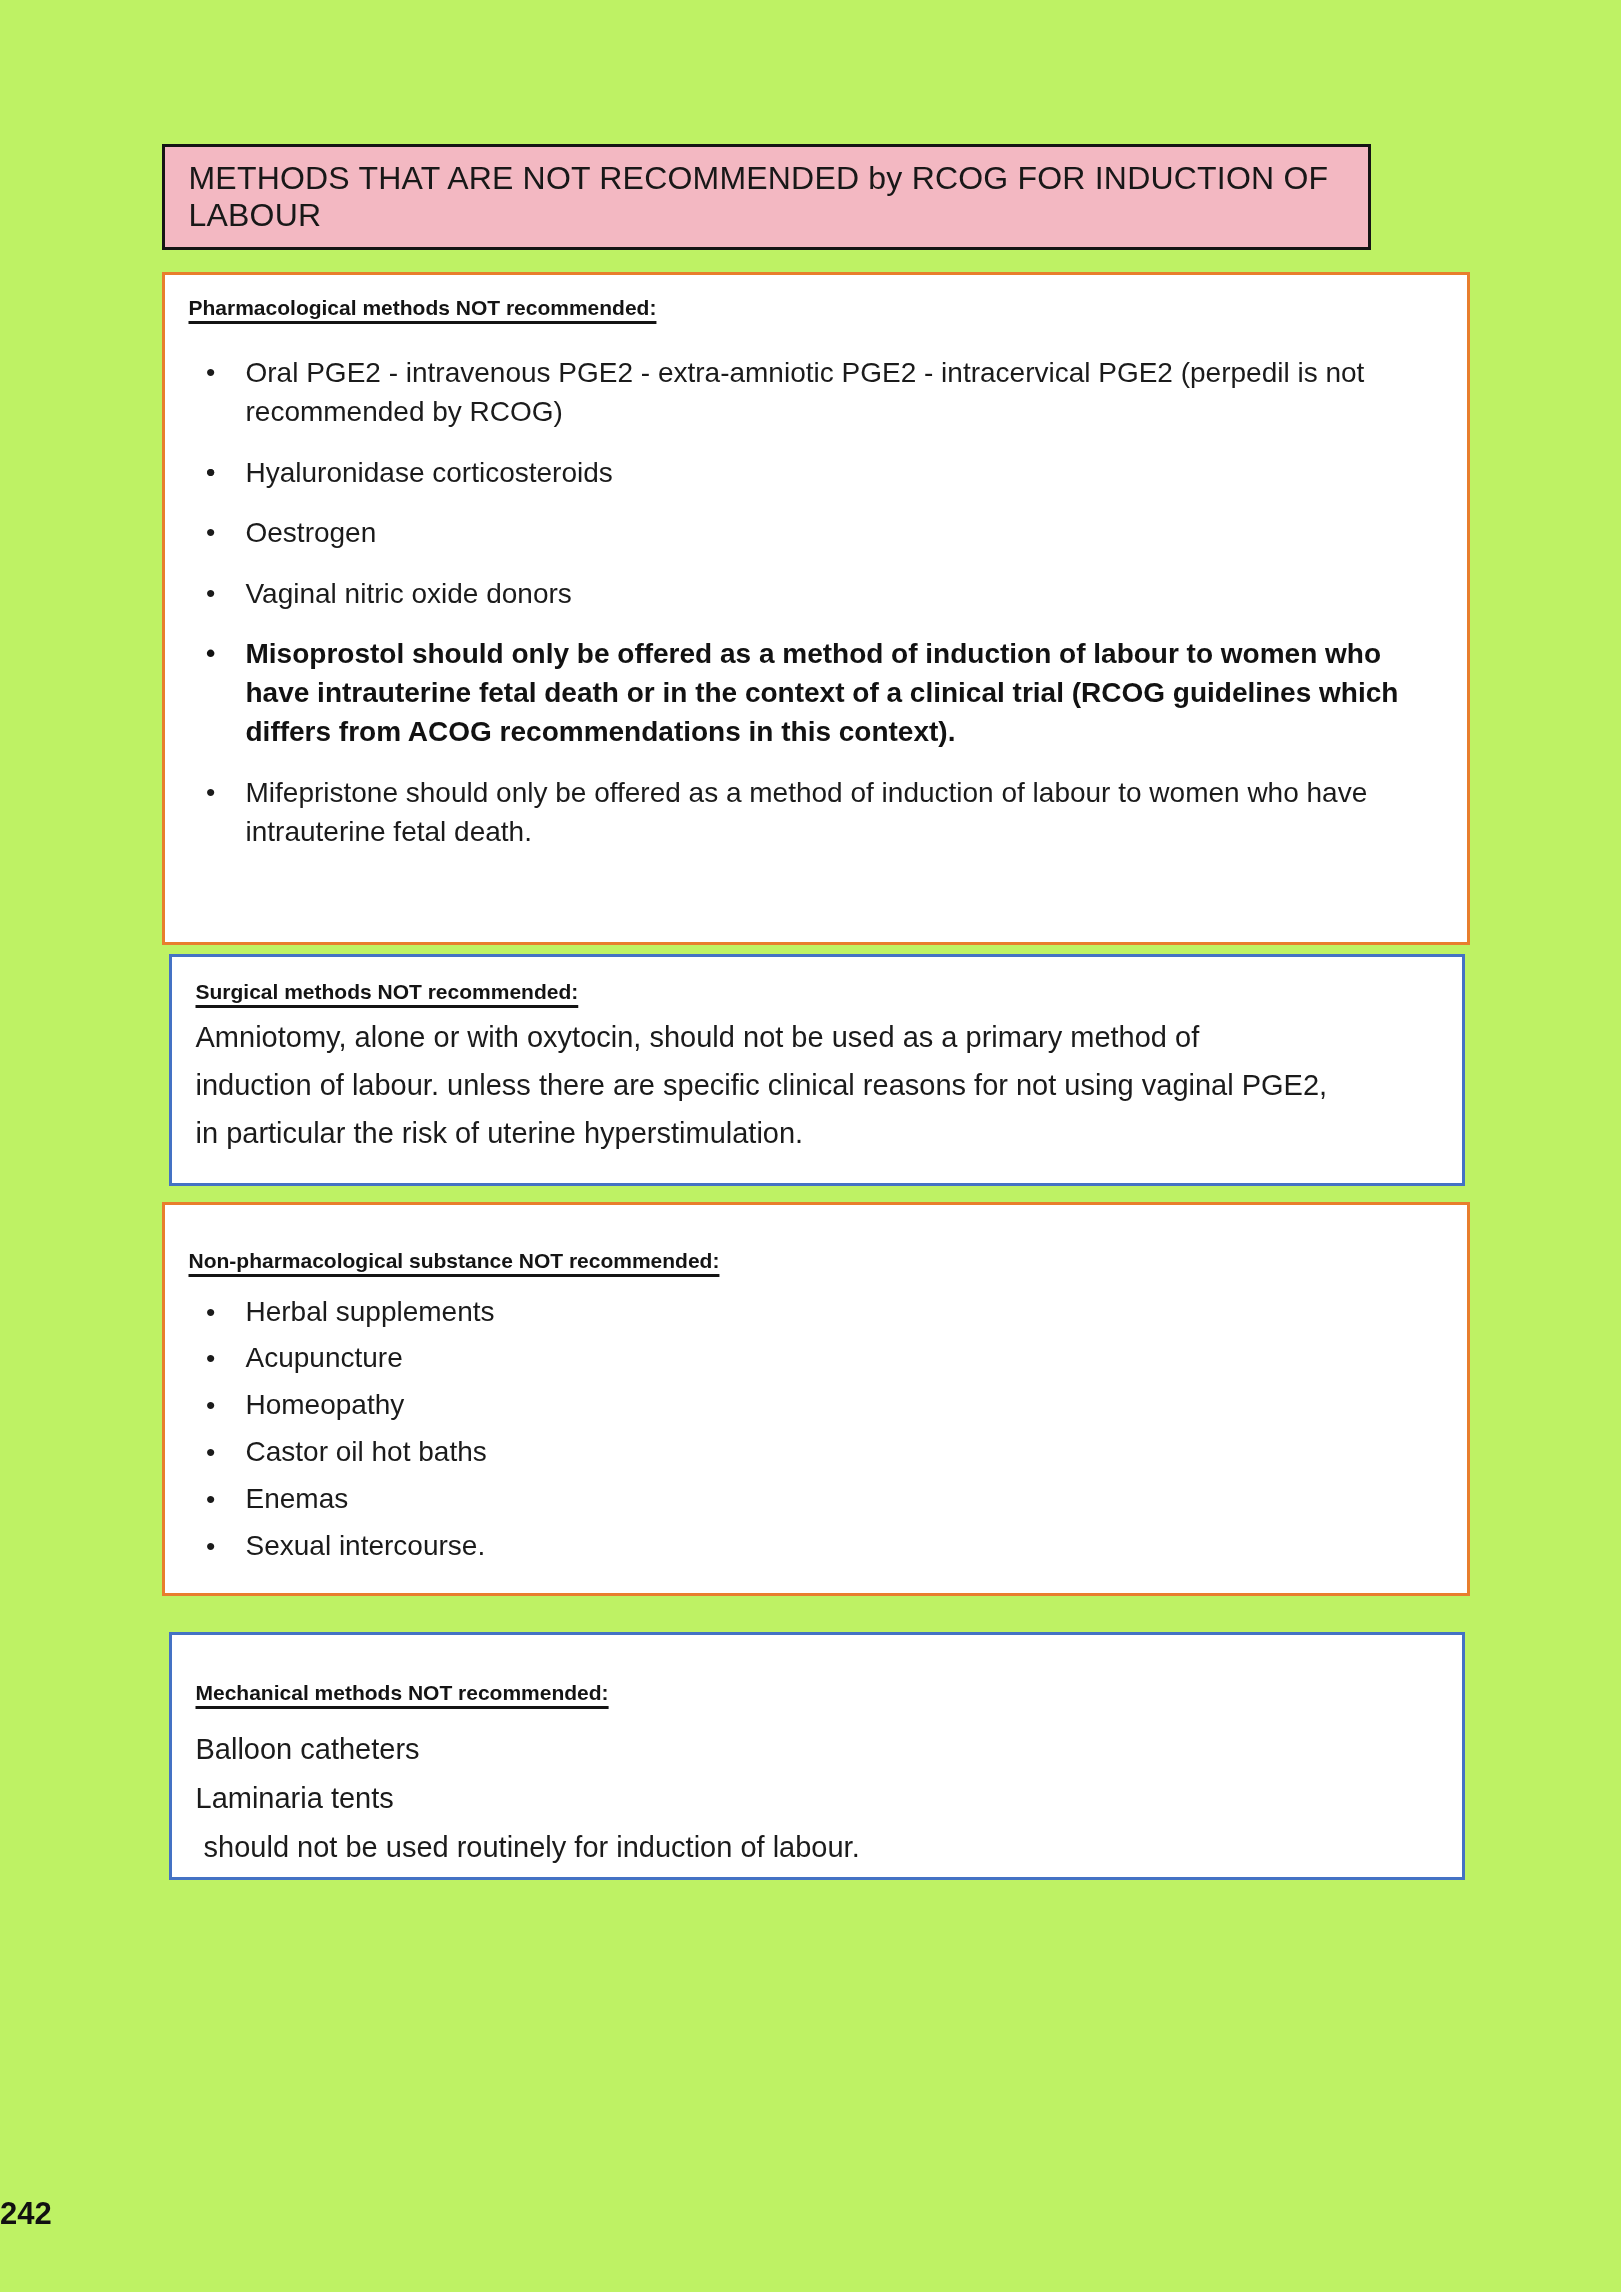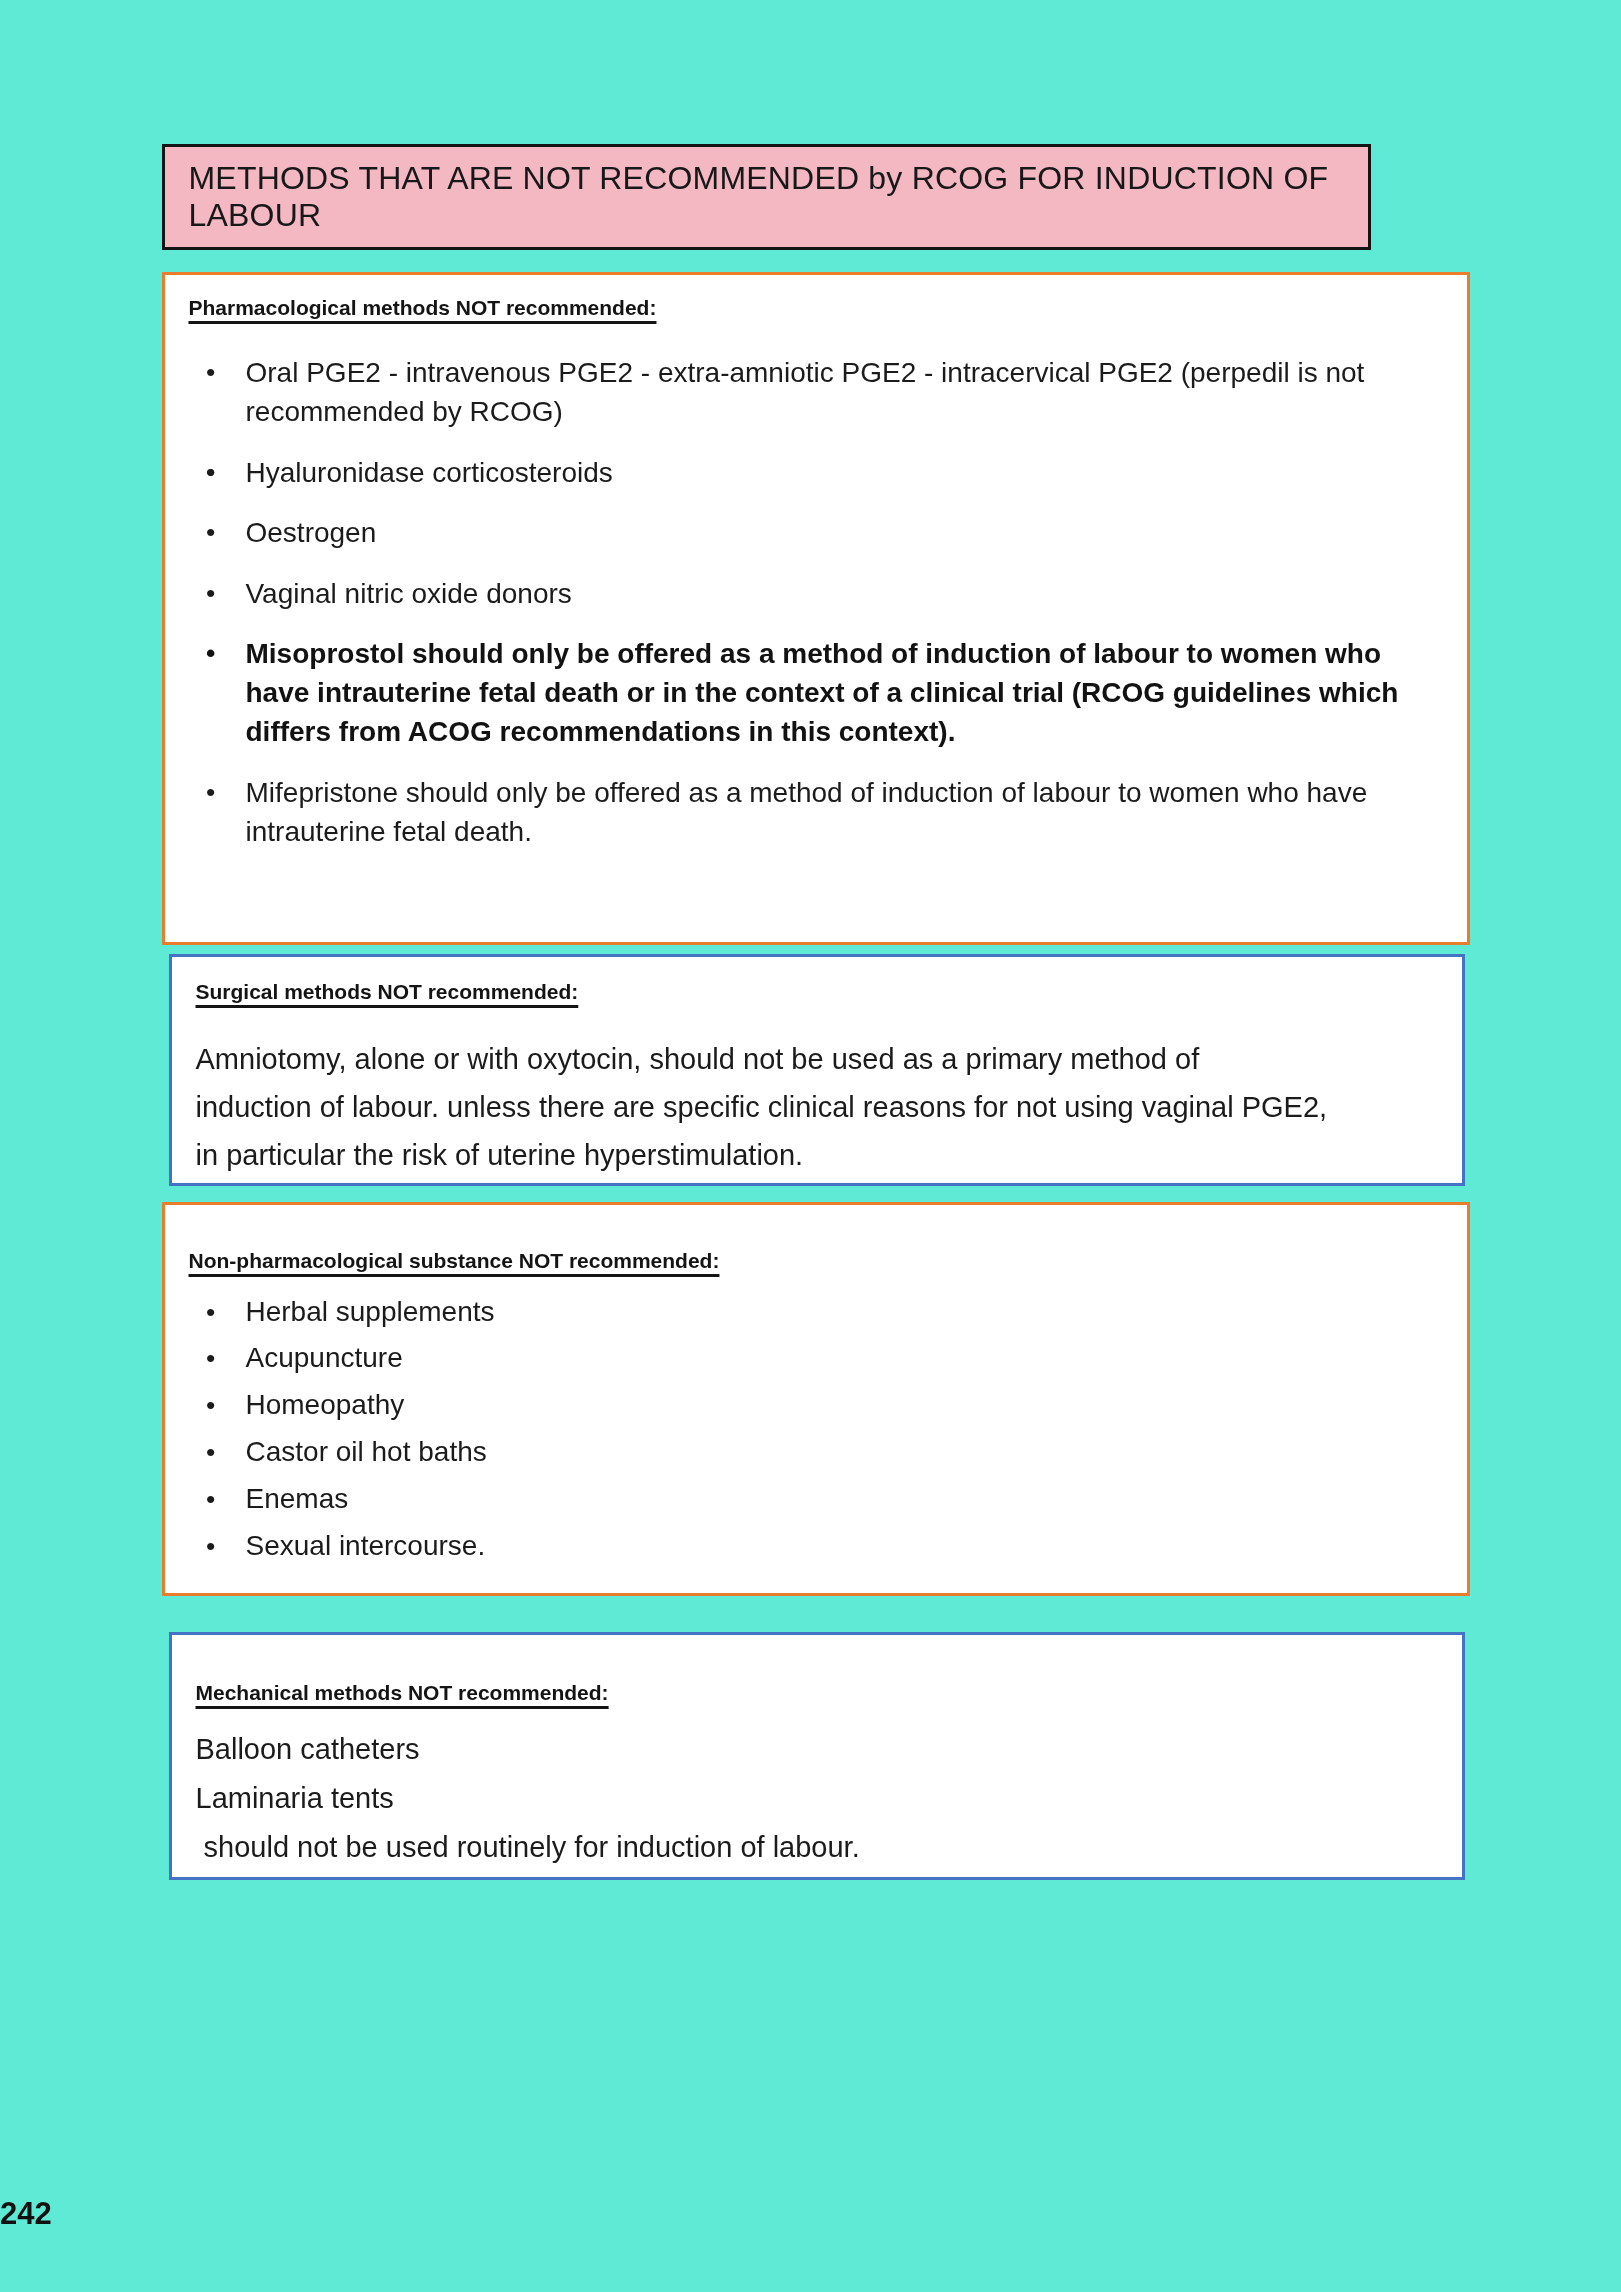--- a/index.html
+++ b/index.html
@@ -1,21 +1,21 @@
 <!DOCTYPE html>
 <html><head>
 <meta charset="utf-8">
 <style>
   * { box-sizing: border-box; }
   html, body { margin: 0; padding: 0; background: #ffffff; }
   .page {
     position: relative;
     width: 1621px;
     height: 2293px;
-    background: #5eead4;
+    background: #bef264;
     font-family: "Liberation Sans", "DejaVu Sans", sans-serif;
     color: #1b1b1b;
   }
 
   
   .title-box {
     position: absolute;
     left: 162px; top: 144px;
     width: 1209px; height: 106px;
     background: #F3B8C2;
@@ -80,21 +80,21 @@
   #sec-pharm h2 { margin-bottom: 27.4px; }
   #sec-pharm .bullets li { margin-bottom: 21.6px; }
   #sec-pharm .bullets li:last-child { margin-bottom: 0; }
 
   
   #sec-surgical {
     left: 169px; top: 954px;
     width: 1296px; height: 232px;
     padding: 15.7px 27.4px 0 23.5px;
   }
-  #sec-surgical h2 { margin-bottom: 25px; }
+  #sec-surgical h2 { margin-bottom: 3px; }
   #sec-surgical .para-line { line-height: 48px; }
 
   
   #sec-nonpharm {
     left: 162px; top: 1202px;
     width: 1308px; height: 394px;
     padding: 37px 33px 0 23.5px;
   }
   #sec-nonpharm h2 { margin-bottom: 13.7px; }
   #sec-nonpharm .bullets li { line-height: 38px; margin-bottom: 8.8px; }

